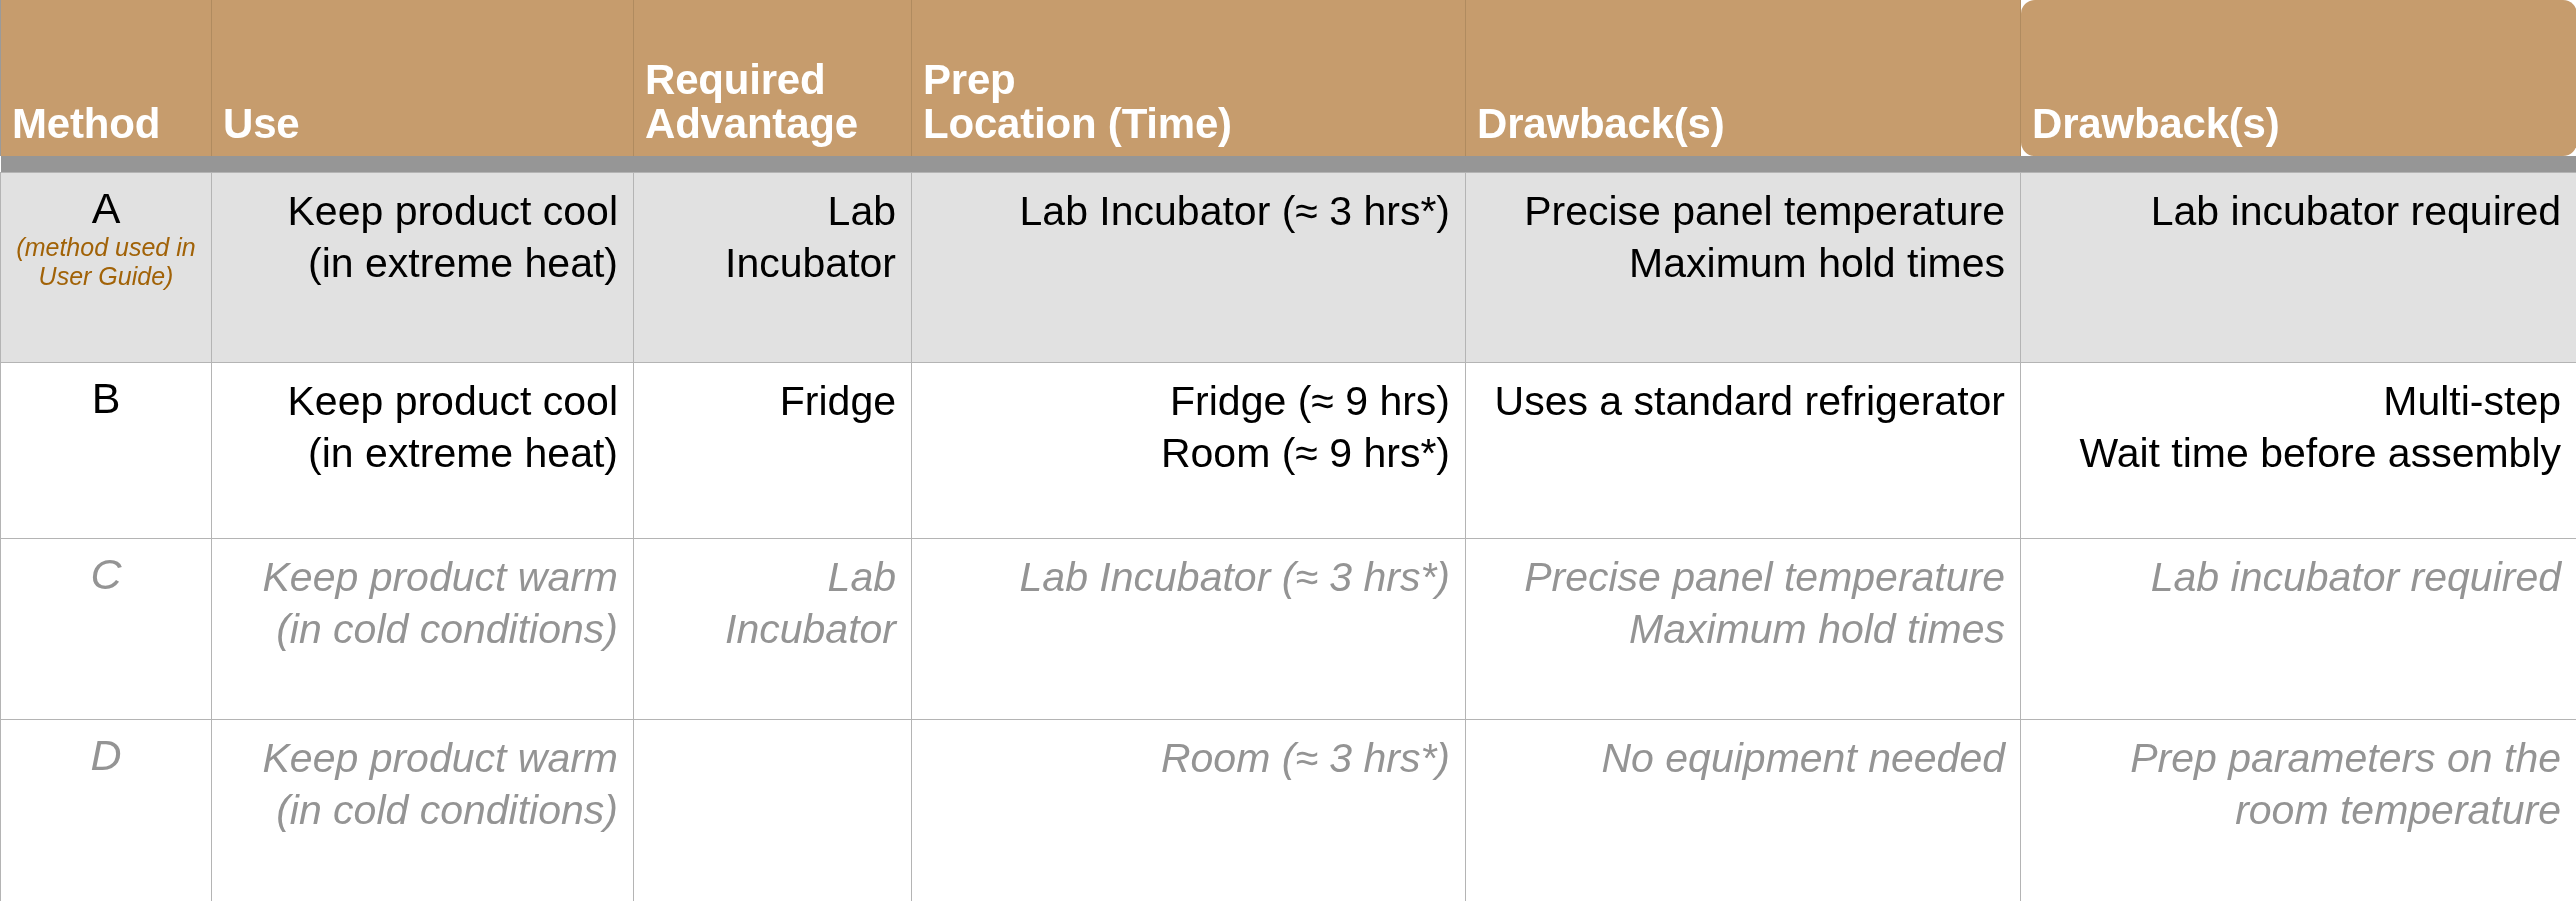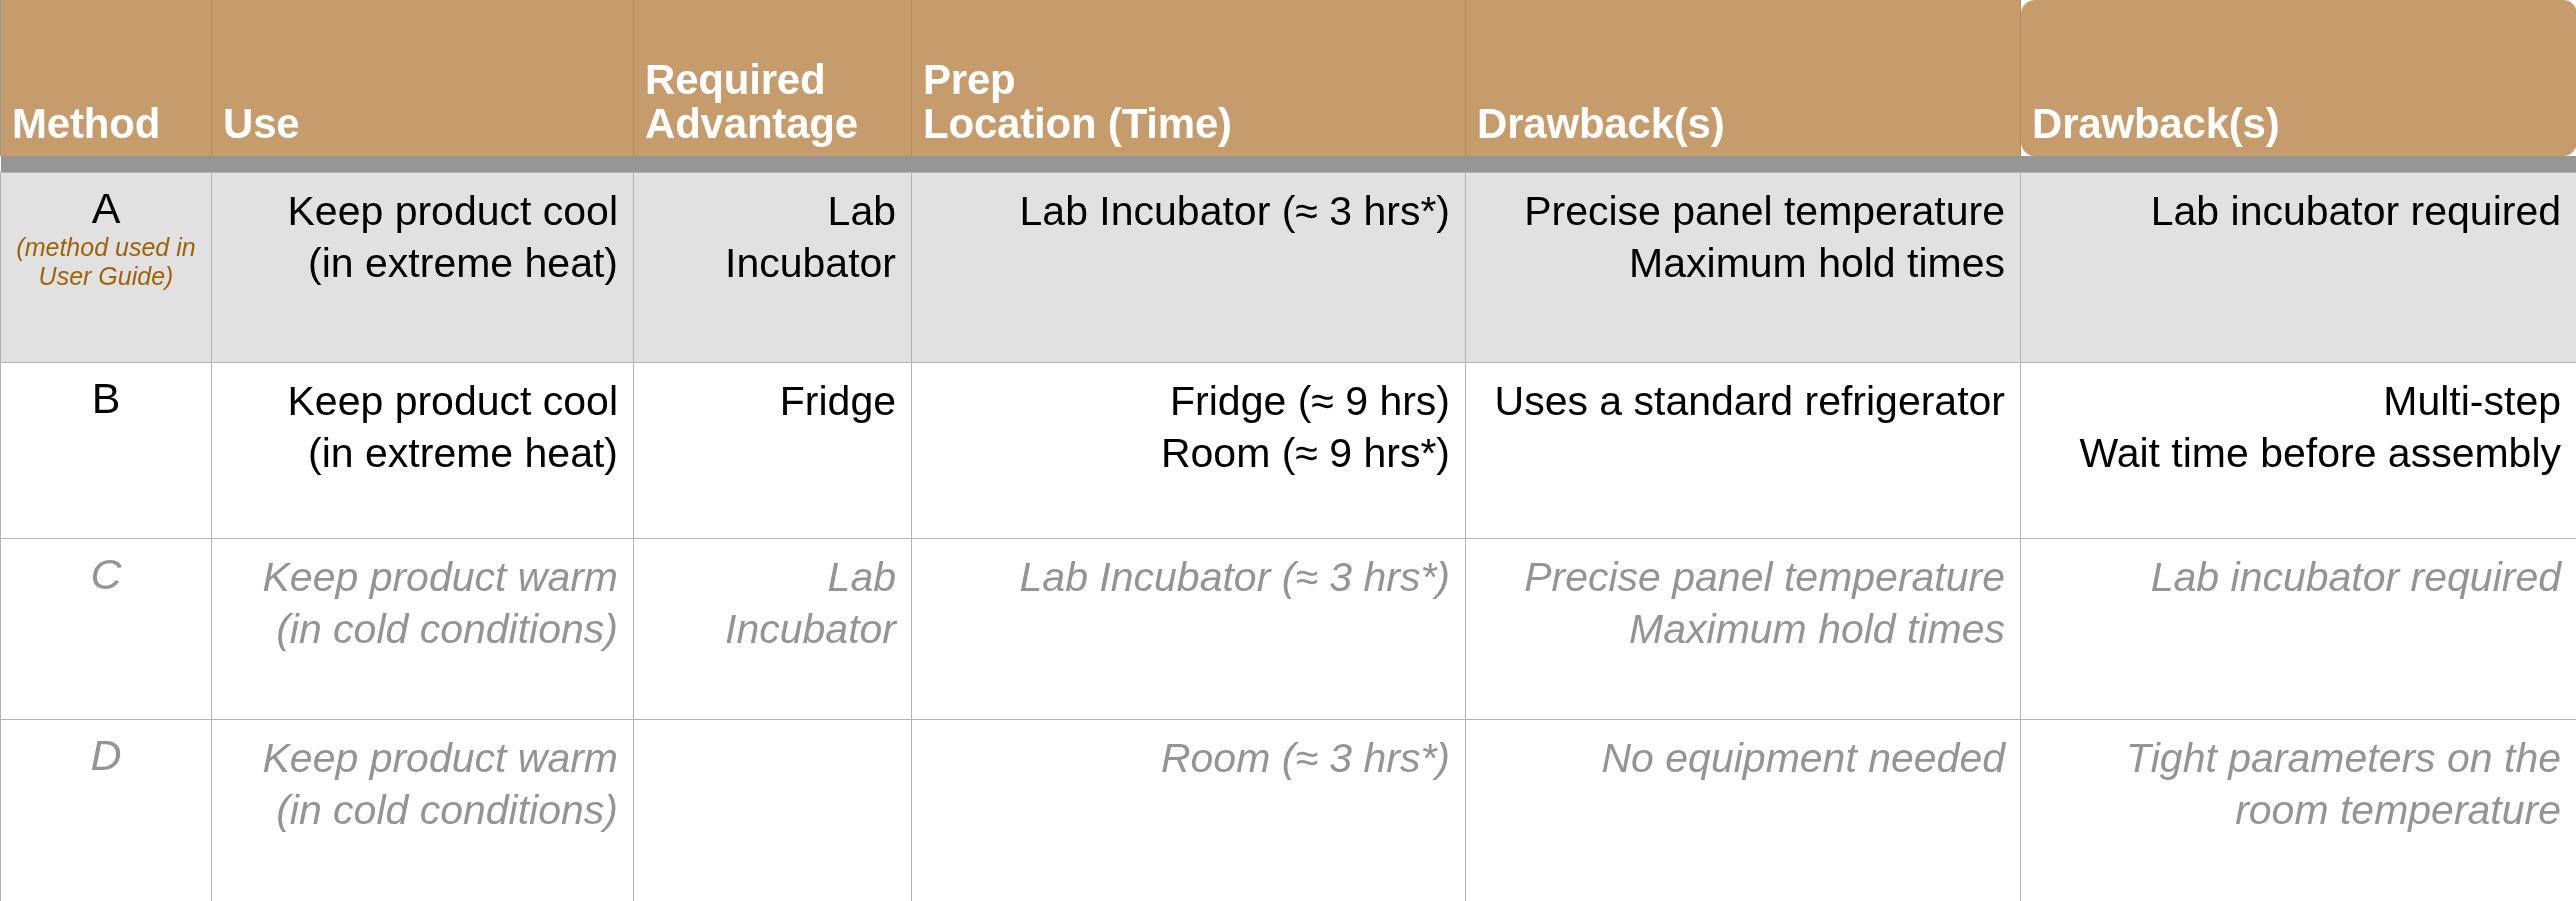--- a/index.html
+++ b/index.html
@@ -258,21 +258,21 @@
         </td>
         <td>
           <span class="cell-line">Room (≈ 3 hrs*)</span>
           <span class="cell-line"></span>
         </td>
         <td>
           <span class="cell-line">No equipment needed</span>
           <span class="cell-line"></span>
         </td>
         <td>
-          <span class="cell-line">Tight parameters on the</span>
+          <span class="cell-line">Prep parameters on the</span>
           <span class="cell-line">room temperature</span>
         </td>
       </tr>
 
     </tbody>
   </table>
 </div>
 
 
 </body></html>

